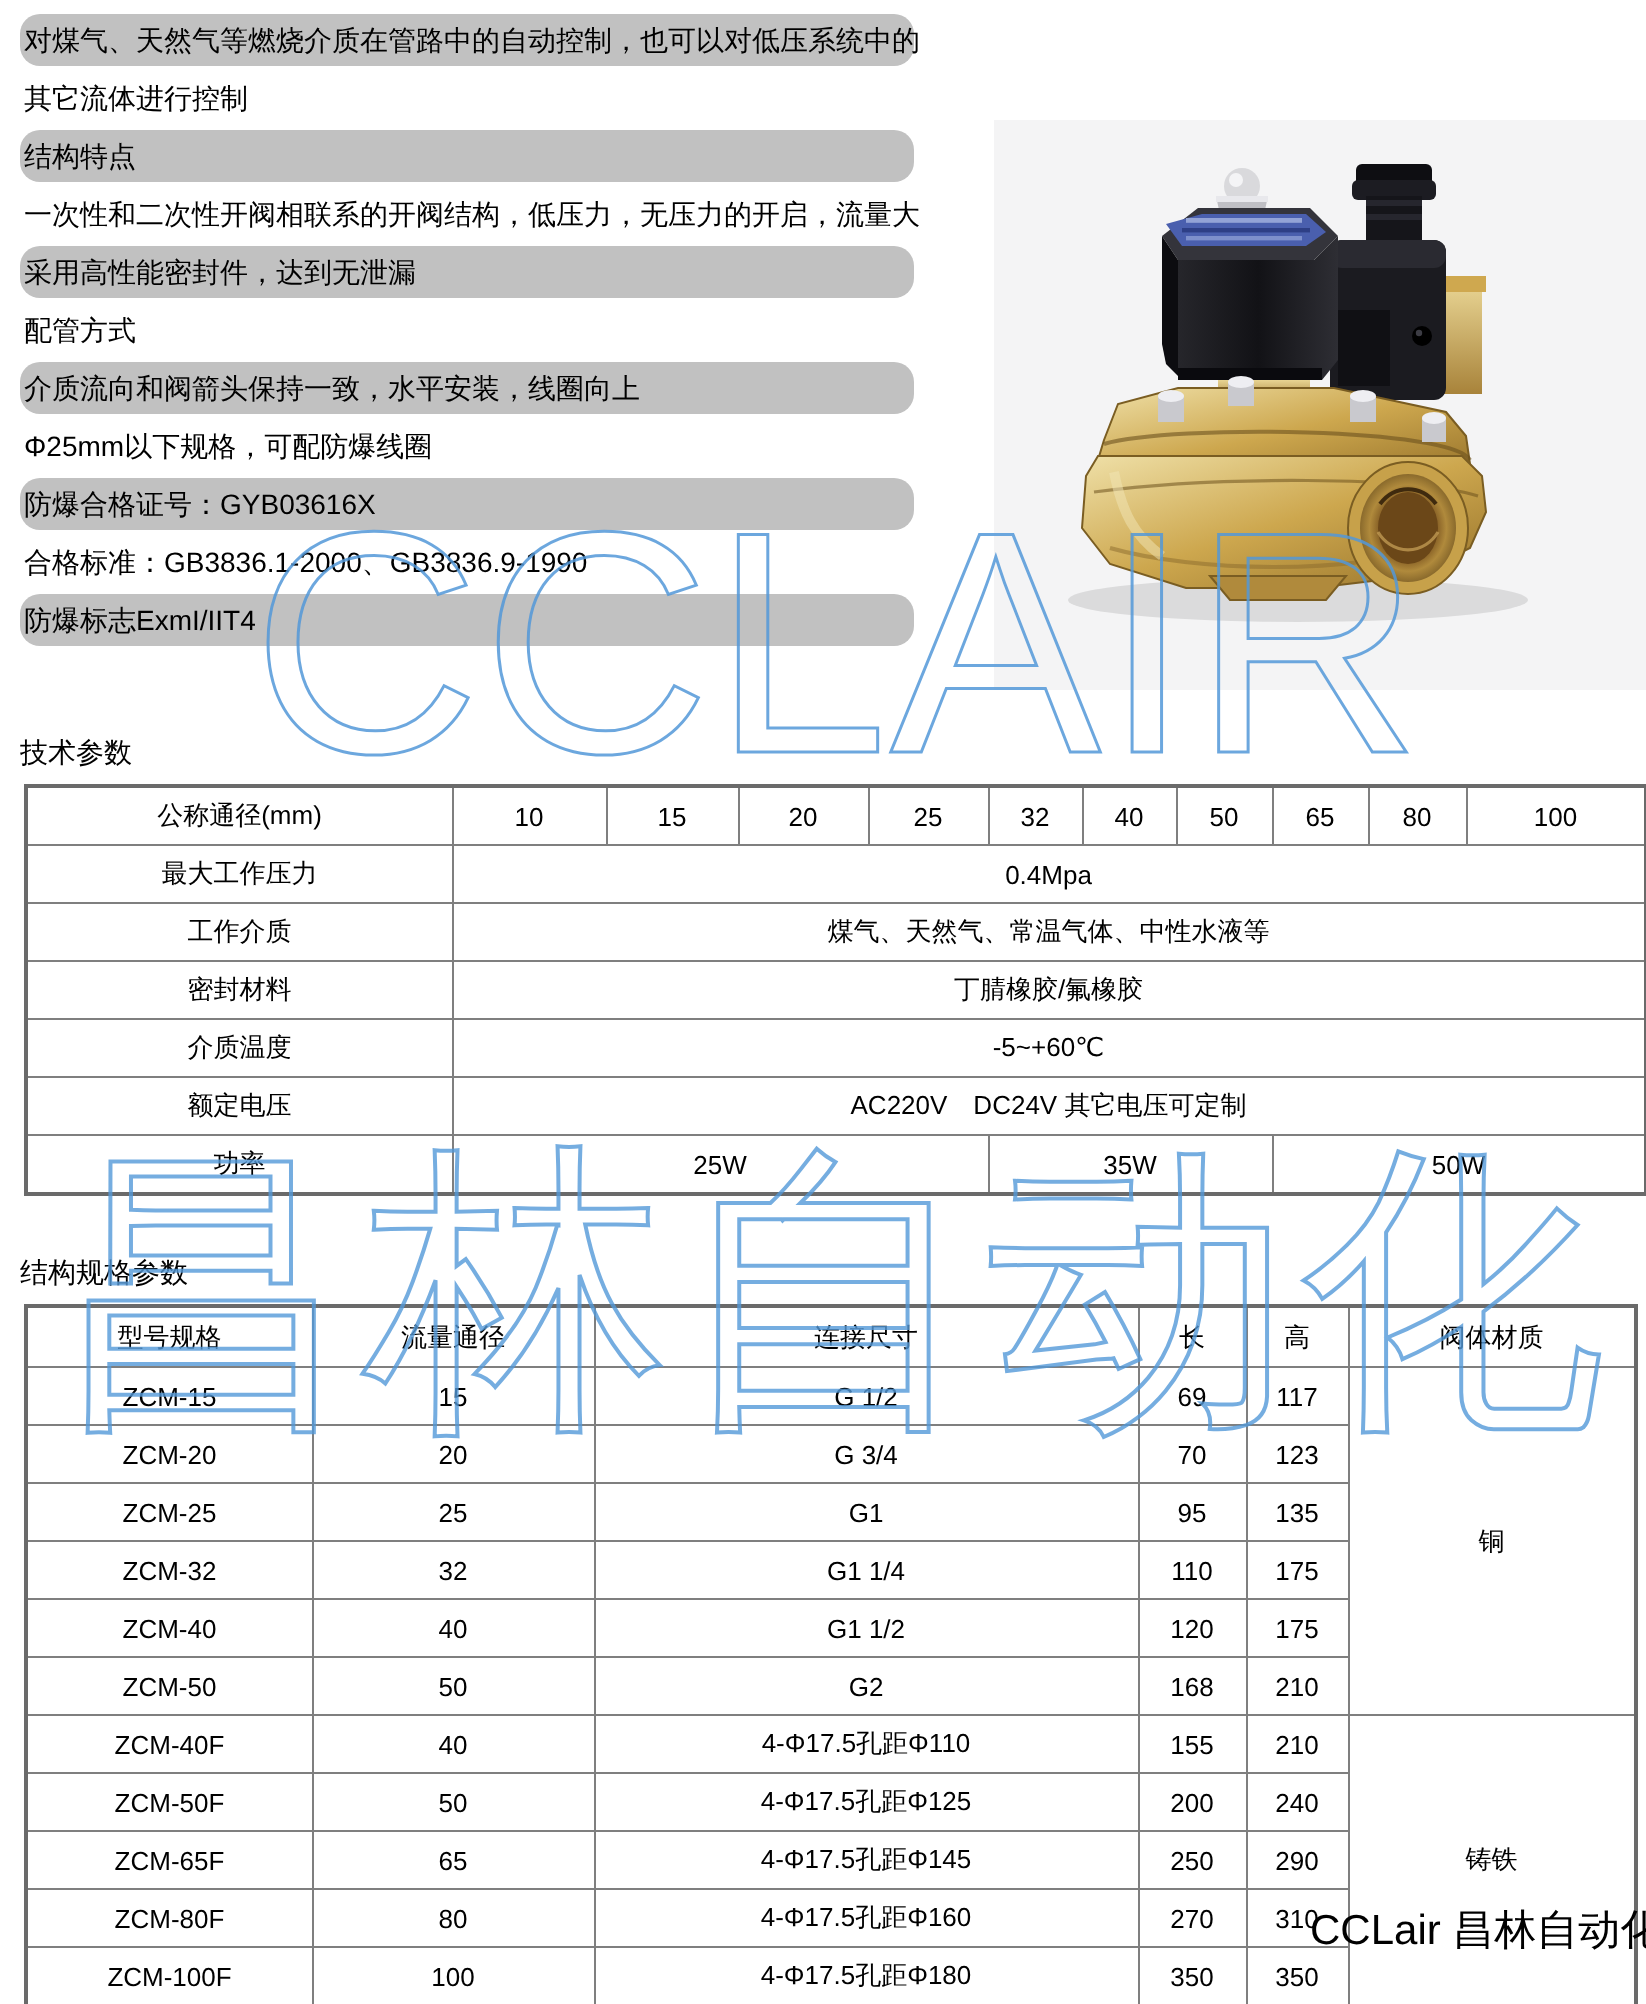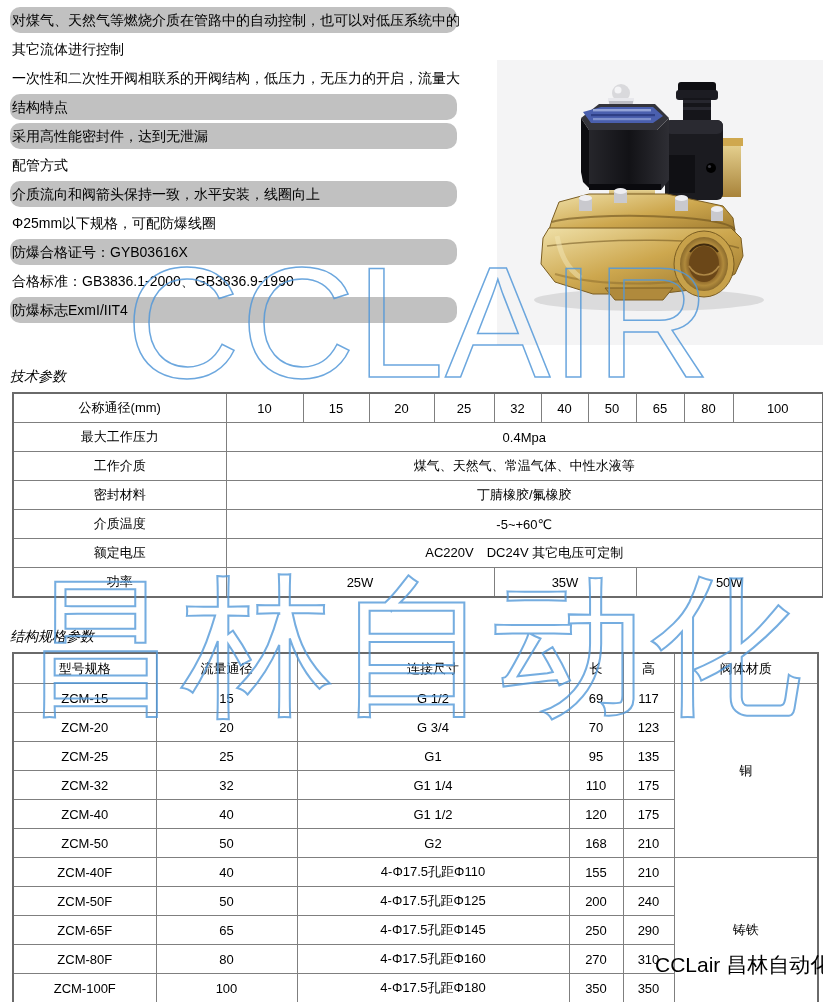--- a/index.html
+++ b/index.html
@@ -9,21 +9,21 @@
     overflow:hidden;
   }
   
   .intro{position:absolute;left:10px;top:7px;width:447px;z-index:1;}
   .line{height:26px;line-height:26px;margin-bottom:3px;font-size:14px;
         white-space:nowrap;padding-left:2px;color:#000;}
   .line.hl{background:#c1c1c1;border-radius:10px;}
   
   .photo{position:absolute;left:497px;top:60px;width:326px;height:285px;z-index:1;}
   
-  .sec-title{position:absolute;font-size:14px;color:#000;z-index:1;white-space:nowrap;font-style:italic;}
+  .sec-title{position:absolute;font-size:14px;color:#000;z-index:1;white-space:nowrap;}
   #tech-title{left:10px;top:368px;}
   #spec-title{left:10px;top:628px;}
   
   table{border-collapse:collapse;table-layout:fixed;position:absolute;z-index:1;
         font-size:13px;text-align:center;background:#fff;}
   td,th{border:1px solid #7f7f7f;padding:0;font-weight:normal;overflow:hidden;
         white-space:nowrap;vertical-align:middle;color:#000;}
   #tech-table{left:12px;top:392px;width:810px;border:2px solid #6a6a6a;padding-left:36px;}
   #tech-table td{height:28px;}
   #spec-table{left:12px;top:652px;width:805px;border:2px solid #6a6a6a;}
@@ -38,22 +38,22 @@
   
   .brand{position:absolute;left:655px;top:951px;font-size:21px;color:#000;
          z-index:4;white-space:nowrap;}
 </style>
 </head>
 <body>
 
 <div class="intro">
   <div class="line hl">对煤气、天然气等燃烧介质在管路中的自动控制，也可以对低压系统中的</div>
   <div class="line">其它流体进行控制</div>
+  <div class="line hl">结构特点</div>
   <div class="line">一次性和二次性开阀相联系的开阀结构，低压力，无压力的开启，流量大</div>
-  <div class="line hl">结构特点</div>
   <div class="line hl">采用高性能密封件，达到无泄漏</div>
   <div class="line">配管方式</div>
   <div class="line hl">介质流向和阀箭头保持一致，水平安装，线圈向上</div>
   <div class="line">Φ25mm以下规格，可配防爆线圈</div>
   <div class="line hl">防爆合格证号：GYB03616X</div>
   <div class="line">合格标准：GB3836.1-2000、GB3836.9-1990</div>
   <div class="line hl">防爆标志ExmI/IIT4</div>
 </div>
 
 <div class="photo">

